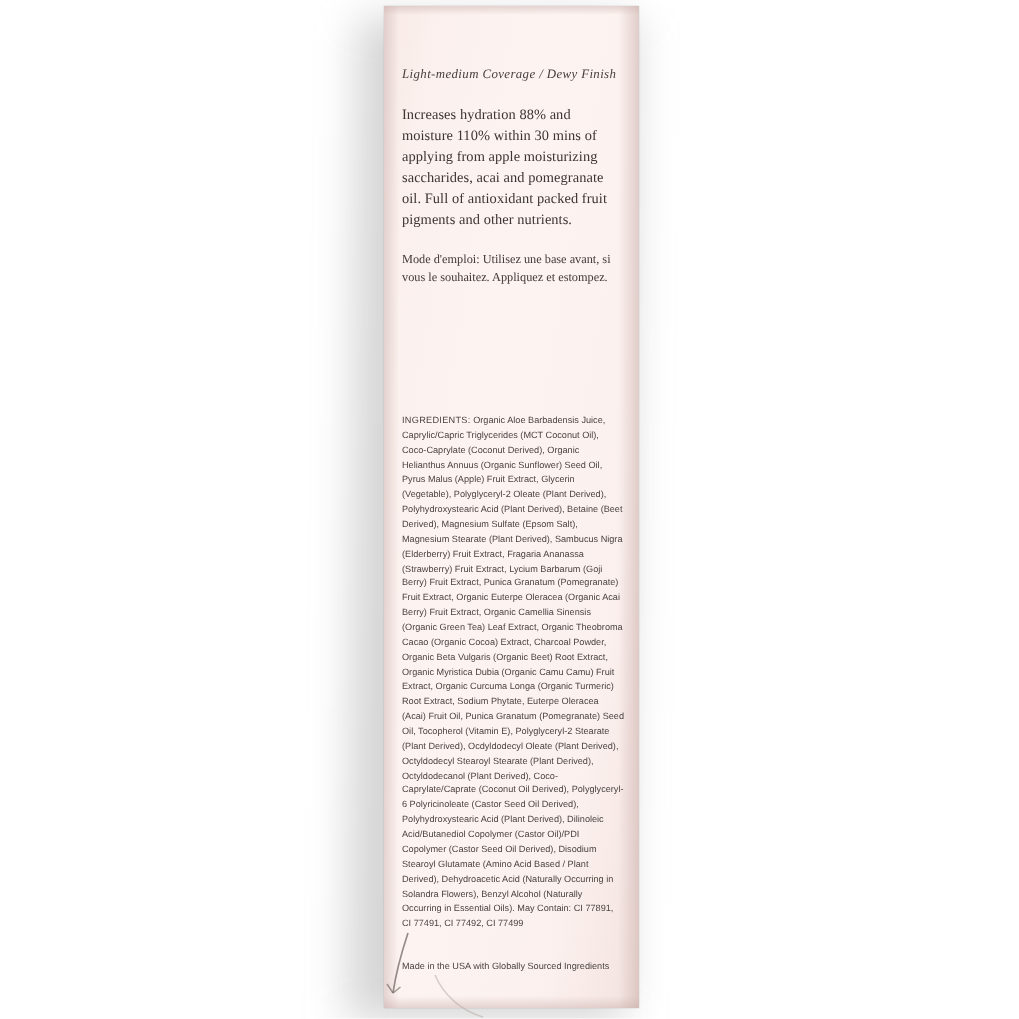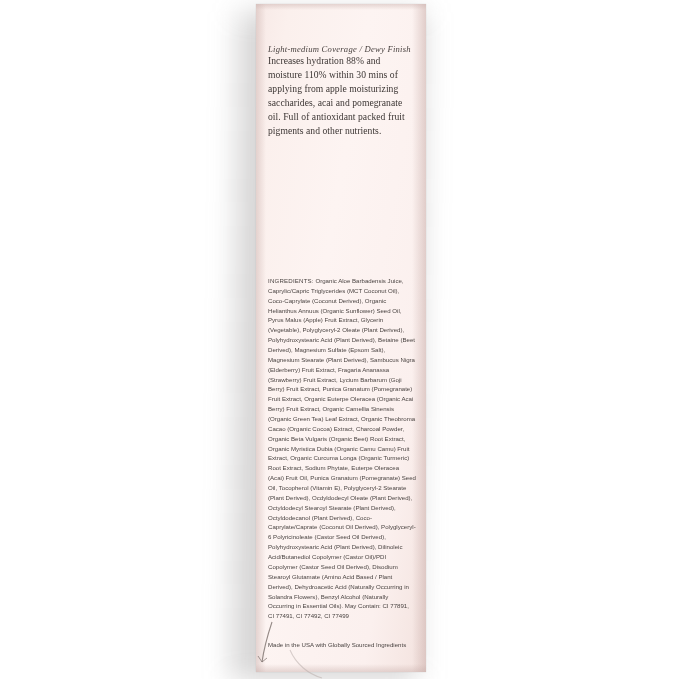--- a/index.html
+++ b/index.html
@@ -80,20 +80,21 @@
     margin-top: 40px;
     font-family: "Liberation Serif", serif;
     font-style: italic;
     font-size: 8.6px;
     letter-spacing: 0.25px;
     color: #463f3d;
     line-height: 1.2;
   }
 
   .claim {
+    margin-top: 16px;
     font-family: "Liberation Serif", serif;
     font-size: 9.6px;
     line-height: 1.45;
     color: #3b3533;
     letter-spacing: 0.05px;
   }
 
   .directions {
     margin-top: 28px;
     font-family: "Liberation Serif", serif;
@@ -167,20 +168,21 @@
     <div class="edge-right"></div>
     <div class="edge-bottom"></div>
 
     <div class="content">
 
       <div class="tagline">Light-medium Coverage / Dewy Finish</div>
 
       <div class="claim">Increases hydration 88% and moisture 110% within 30 mins of applying from apple moisturizing saccharides, acai and pomegranate oil. Full of antioxidant packed fruit pigments and other nutrients.</div>
 
 
+      <div class="directions-fr">Mode d'emploi: Utilisez une base avant, si vous le souhaitez. Appliquez et estompez.</div>
 
       <div class="ingredients">
         <span class="lead">INGREDIENTS:</span>
         <span>Organic Aloe Barbadensis Juice, Caprylic/Capric Triglycerides (MCT Coconut Oil), Coco-Caprylate (Coconut Derived), Organic Helianthus Annuus (Organic Sunflower) Seed Oil, Pyrus Malus (Apple) Fruit Extract, Glycerin (Vegetable), Polyglyceryl-2 Oleate (Plant Derived), Polyhydroxystearic Acid (Plant Derived), Betaine (Beet Derived), Magnesium Sulfate (Epsom Salt), Magnesium Stearate (Plant Derived), Sambucus Nigra (Elderberry) Fruit Extract, Fragaria Ananassa (Strawberry) Fruit Extract, Lycium Barbarum (Goji Berry) Fruit Extract, Punica Granatum (Pomegranate) Fruit Extract, Organic Euterpe Oleracea (Organic Acai Berry) Fruit Extract, Organic Camellia Sinensis (Organic Green Tea) Leaf Extract, Organic Theobroma Cacao (Organic Cocoa) Extract, Charcoal Powder, Organic Beta Vulgaris (Organic Beet) Root Extract, Organic Myristica Dubia (Organic Camu Camu) Fruit Extract, Organic Curcuma Longa (Organic Turmeric) Root Extract, Sodium Phytate, Euterpe Oleracea (Acai) Fruit Oil, Punica Granatum (Pomegranate) Seed Oil, Tocopherol (Vitamin E), Polyglyceryl-2 Stearate (Plant Derived), Ocdyldodecyl Oleate (Plant Derived), Octyldodecyl Stearoyl Stearate (Plant Derived), Octyldodecanol (Plant Derived), Coco-Caprylate/Caprate (Coconut Oil Derived), Polyglyceryl-6 Polyricinoleate (Castor Seed Oil Derived), Polyhydroxystearic Acid (Plant Derived), Dilinoleic Acid/Butanediol Copolymer (Castor Oil)/PDI Copolymer (Castor Seed Oil Derived), Disodium Stearoyl Glutamate (Amino Acid Based / Plant Derived), Dehydroacetic Acid (Naturally Occurring in Solandra Flowers), Benzyl Alcohol (Naturally Occurring in Essential Oils). May Contain: CI 77891, CI 77491, CI 77492, CI 77499</span>
       </div>
 
       <div class="made-in">Made in the USA with Globally Sourced Ingredients</div>
     </div>
 
     <svg class="pencil-mark" viewBox="0 0 30 46">

